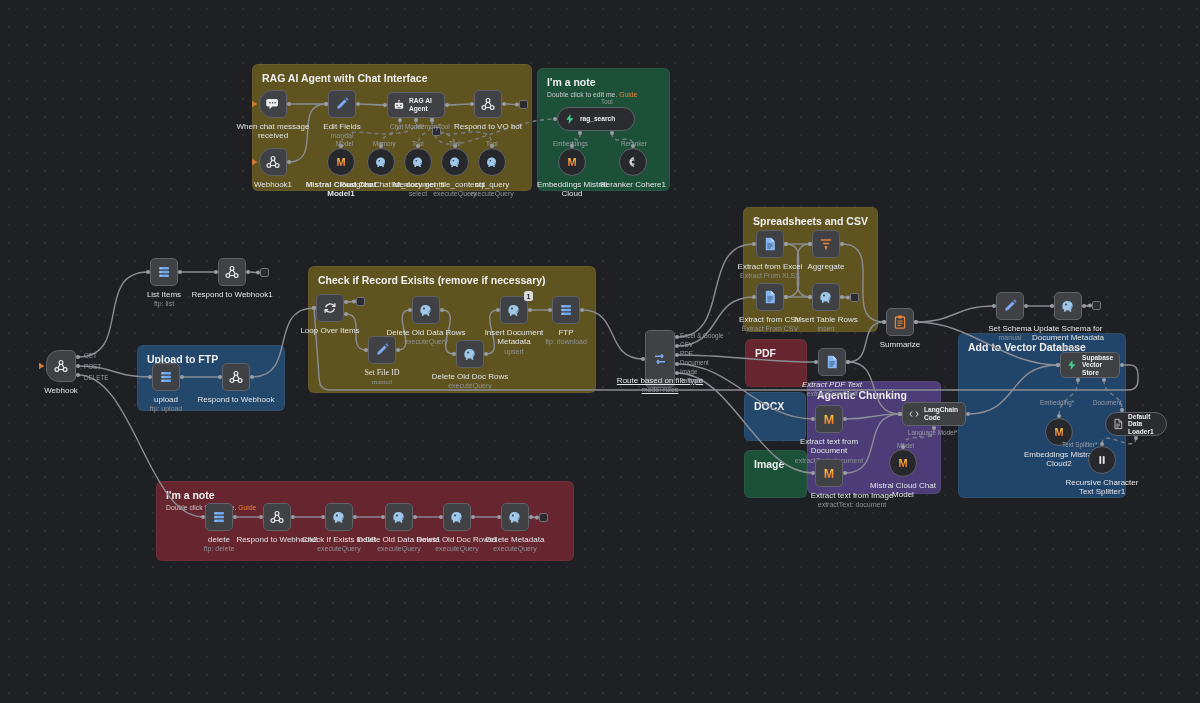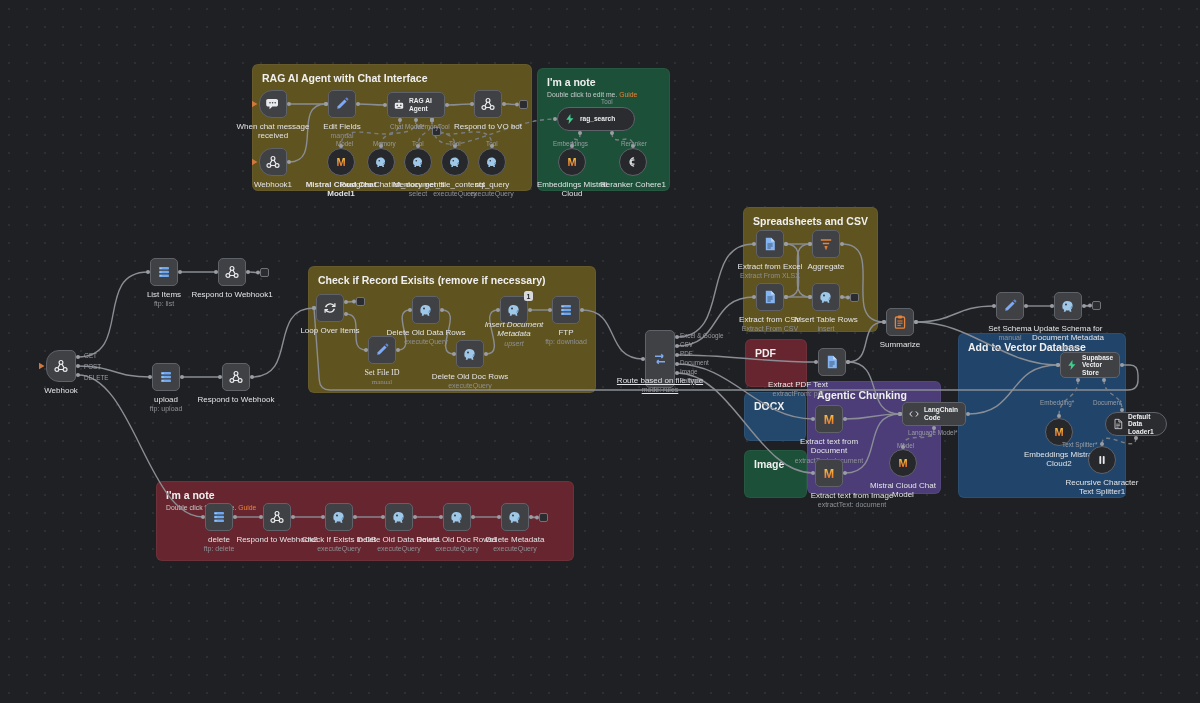--- a/index.html
+++ b/index.html
@@ -36,20 +36,23 @@
 </head>
 <body>
 
 <div id="canvas">
     <div class="group" style="left: 252px; top: 64px; width: 280px; height: 127px; background: rgb(95, 83, 32);">
       <div class="group-title">RAG AI Agent with Chat Interface</div>
     </div>
     <div class="group" style="left: 537px; top: 68px; width: 133px; height: 123px; background: rgb(28, 80, 56);">
       <div class="group-title">I'm a note</div>
       <div class="group-note"><span>Double click to edit me.</span> <span class="link">Guide</span></div>
+    </div>
+    <div class="group" style="left: 137px; top: 345px; width: 148px; height: 66px; background: rgb(36, 72, 107);">
+      <div class="group-title">Upload to FTP</div>
     </div>
     <div class="group" style="left: 308px; top: 266px; width: 288px; height: 127px; background: rgb(95, 83, 32);">
       <div class="group-title">Check if Record Exisits (remove if necessary)</div>
     </div>
     <div class="group" style="left: 743px; top: 207px; width: 135px; height: 125px; background: rgb(95, 83, 32);">
       <div class="group-title">Spreadsheets and CSV</div>
     </div>
     <div class="group" style="left: 745px; top: 339px; width: 62px; height: 48px; background: rgb(103, 38, 47);">
       <div class="group-title">PDF</div>
     </div>
@@ -537,21 +540,21 @@
     <div class="node square" style="left: 500px; top: 296px; width: 28px; height: 28px;">
       <span class="icon">
         <svg viewBox="0 0 16 16" width="16" height="16">
           <path d="M2.9 11.4C2 9.1 2.1 5.6 4.1 4.1c1.6-1.3 4.3-1.4 6-.6 2.4 1.1 2.9 3.5 2.3 5.8-.3 1-.8 1.8-1.5 2.4l.6 2h-1.8l-.5-1.4c-1 .3-2.2.3-3.2 0l-.5 1.4H3.7l.5-1.8c-.5-.4-1-.9-1.3-1.5z" fill="#9ec7e8"></path>
           <circle cx="6" cy="6.5" r="0.9" fill="#2c2e33"></circle>
           <path d="M10.5 10.2c.8-.4 1.4-1.2 1.6-2.1" stroke="#4878a8" stroke-width="0.8" fill="none"></path>
         </svg>
       </span>
       <span class="badge">1</span>
     </div>
-    <div class="node-label" style="left: 470px; top: 320px; font-style: italic;">
+    <div class="node-label" style="left: 470px; top: 328px;">
       <div>Insert Document Metadata</div>
       <div class="node-sub">upsert</div>
     </div>
     <div class="node square" style="left: 552px; top: 296px; width: 28px; height: 28px;">
       <span class="icon">
         <svg viewBox="0 0 16 16" width="16" height="16">
           <g fill="#6fa8ef">
             <rect x="3" y="3" width="10" height="2.6" rx="0.8"></rect>
             <rect x="3" y="6.7" width="10" height="2.6" rx="0.8"></rect>
             <rect x="3" y="10.4" width="10" height="2.6" rx="0.8"></rect>
@@ -677,21 +680,21 @@
       <span class="icon">
         <svg viewBox="0 0 16 16" width="16" height="16">
           <path d="M3.8 1.8h5.4l3.6 3.6v8.8H3.8z" fill="#85b5f0"></path>
           <path d="M9.2 1.8l3.6 3.6H9.2z" fill="#c3daf8"></path>
           <g stroke="#2c3f5e" stroke-width="0.8">
             <path d="M5.4 8h5.2M5.4 10h5.2M5.4 12h3.4"></path>
           </g>
         </svg>
       </span>
     </div>
-    <div class="node-label" style="left: 754px; top: 380px;">
+    <div class="node-label" style="left: 788px; top: 380px; font-style: italic;">
       <div>Extract PDF Text</div>
       <div class="node-sub">extractFrom: pdf</div>
     </div>
     <div class="node square" style="left: 815px; top: 405px; width: 28px; height: 28px;">
       <span class="icon">
         <svg viewBox="0 0 16 16" width="16" height="16">
           <text x="8" y="12.6" text-anchor="middle" font-size="12.5" font-weight="bold" fill="url(#mg)" font-family="Liberation Sans, sans-serif">M</text>
         </svg>
       </span>
     </div>

